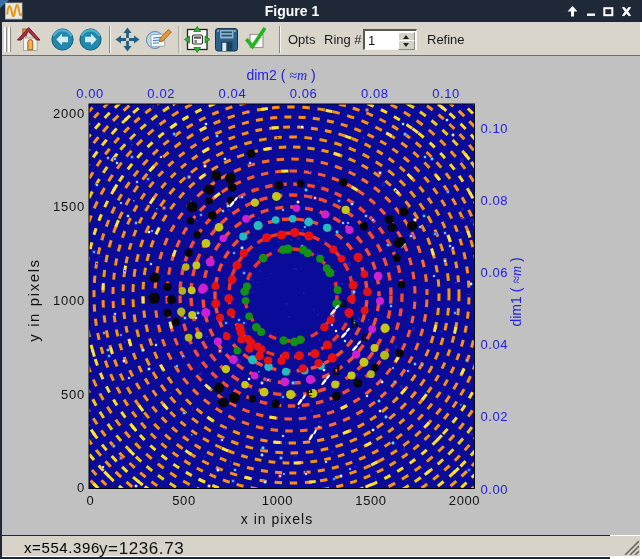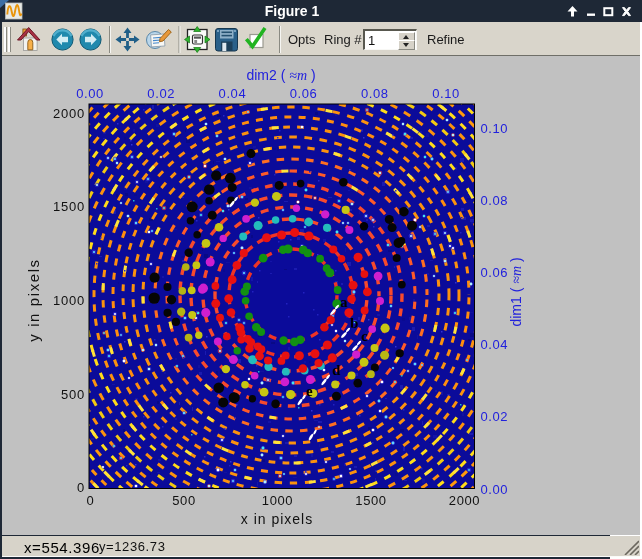--- a/index.html
+++ b/index.html
@@ -963,21 +963,21 @@
       <span style="position:absolute;left:3px;top:2px;font:13px 'Liberation Sans',sans-serif;color:#111;">1</span>
       <div style="position:absolute;right:1px;top:1px;width:15px;height:8px;background:#d6d2c8;border:1px solid #8a8a82;border-top-color:#fff;border-left-color:#fff;">
         <div style="position:absolute;left:4px;top:2px;width:0;height:0;border-left:3.5px solid transparent;border-right:3.5px solid transparent;border-bottom:4px solid #222;"></div>
       </div>
       <div style="position:absolute;right:1px;top:9px;width:15px;height:8px;background:#d6d2c8;border:1px solid #8a8a82;border-top-color:#fff;border-left-color:#fff;">
         <div style="position:absolute;left:4px;top:2px;width:0;height:0;border-left:3.5px solid transparent;border-right:3.5px solid transparent;border-top:4px solid #222;"></div>
       </div>
     </div>
 <div id="status">
 <span style="position:absolute;left:6px;top:3px;font-size:15px;letter-spacing:0.6px;color:#000000;margin-left:16px;">x=554.396</span>
-<span style="position:absolute;left:97px;top:3px;font-size:13px;letter-spacing:0.6px;color:#111;">y=1236.73</span>
+<span style="position:absolute;left:97px;top:3px;font-size:17px;letter-spacing:0.6px;color:#111;">y=1236.73</span>
 <svg width="16" height="16" style="position:absolute;right:1px;bottom:1px;">
 <g stroke="#6b675e" stroke-width="1.6">
 <line x1="2" y1="16" x2="16" y2="2"></line>
           <line x1="7" y1="16" x2="16" y2="7"></line>
           <line x1="12" y1="16" x2="16" y2="12"></line>
 </g>
       </svg>
 </div>
 </div>
 </body></html>

